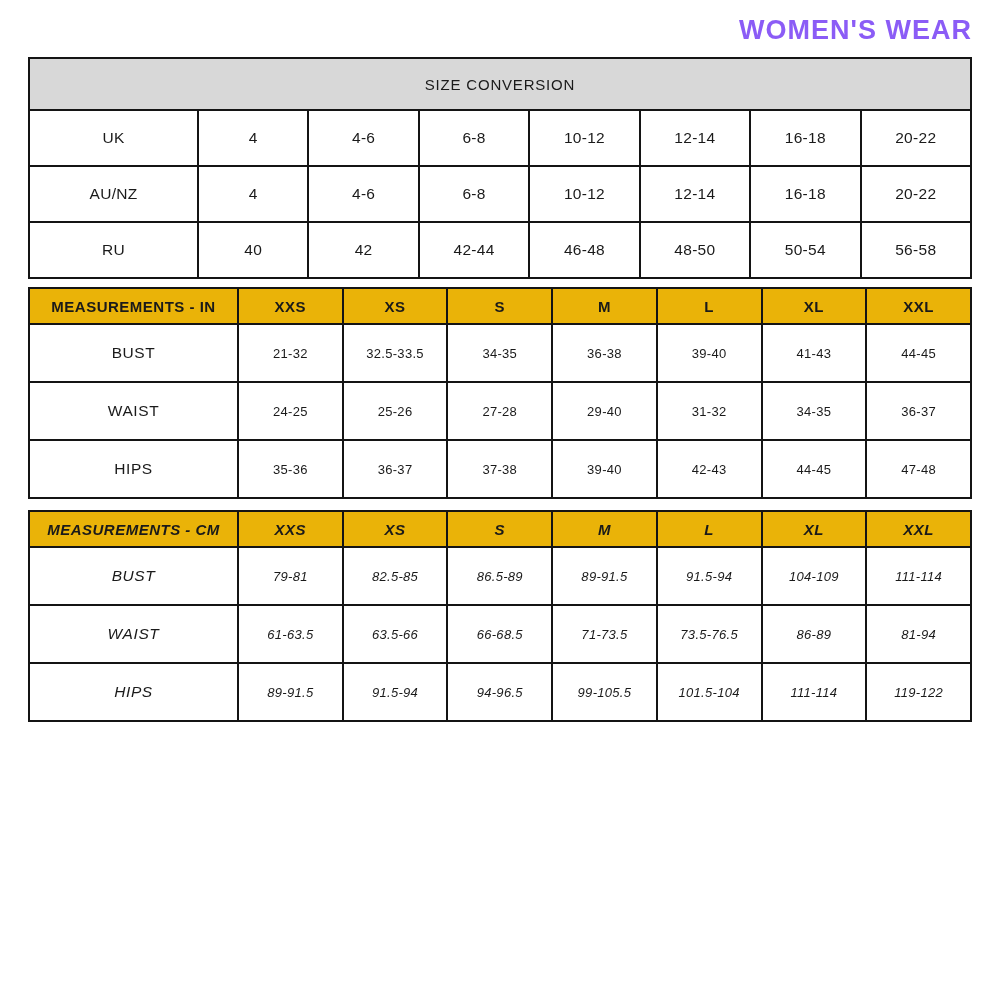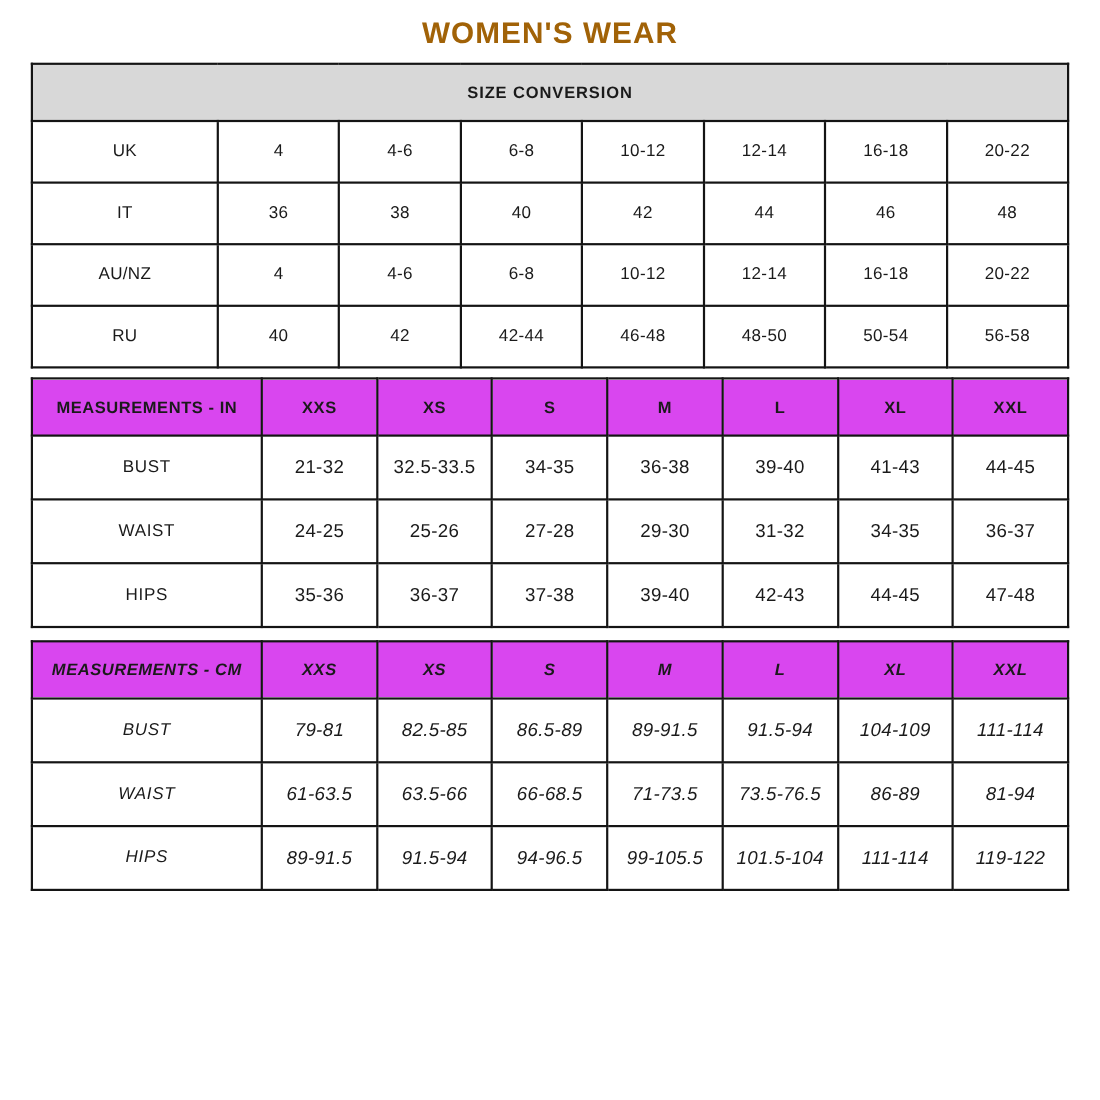--- a/index.html
+++ b/index.html
@@ -9,61 +9,61 @@
     font-family: "Liberation Sans", "DejaVu Sans", sans-serif;
     color: #1a1a1a;
   }
   .page {
     width: 1000px;
     height: 1000px;
     padding: 11px 28px 14px 28px;
     background: #ffffff;
   }
   .page-title {
-    text-align: center;
+    text-align: right;
     font-size: 27px;
     font-weight: 700;
     letter-spacing: 1px;
     line-height: 38px;
     margin-bottom: 8px;
-    color: #a16207;
+    color: #8b5cf6;
   }
   table {
     width: 944px;
     border-collapse: collapse;
     table-layout: fixed;
   }
   td, th {
     border: 2px solid #141414;
     text-align: center;
     vertical-align: middle;
     overflow: hidden;
     white-space: nowrap;
   }
   
   .t1 .ghead {
     background: #d8d8d8;
     height: 52px;
     font-size: 15px;
-    font-weight: 700;
+    font-weight: 400;
     letter-spacing: 0.8px;
   }
   .t1 td { height: 56px; font-size: 15.5px; font-weight: 400; letter-spacing: 0.3px; }
   .t1 col.c-label { width: 169px; }
   
   .t2 { margin-top: 8px; }
   .t3 { margin-top: 11px; font-style: italic; }
   .t2 th, .t3 th {
-    background: #d946ef;
-    height: 52px;
+    background: #eab308;
+    height: 36px;
     font-size: 15px;
     font-weight: 700;
     letter-spacing: 0.5px;
   }
-  .t2 td, .t3 td { height: 58px; font-size: 17px; font-weight: 400; letter-spacing: 0.3px; }
+  .t2 td, .t3 td { height: 58px; font-size: 13px; font-weight: 400; letter-spacing: 0.3px; }
   .t2 td.rowlabel, .t3 td.rowlabel { font-size: 15.5px; letter-spacing: 0.6px; border-radius: 14px; }
   .t2 col.c-label, .t3 col.c-label { width: 209px; }
 </style>
 </head>
 <body>
 
 <div class="page">
 
   <div class="page-title">WOMEN'S WEAR</div>
 
@@ -84,30 +84,20 @@
     </tr>
     <tr>
       <td>UK</td>
       <td>4</td>
       <td>4-6</td>
       <td>6-8</td>
       <td>10-12</td>
       <td>12-14</td>
       <td>16-18</td>
       <td>20-22</td>
-    </tr>
-    <tr>
-      <td>IT</td>
-      <td>36</td>
-      <td>38</td>
-      <td>40</td>
-      <td>42</td>
-      <td>44</td>
-      <td>46</td>
-      <td>48</td>
     </tr>
     <tr>
       <td>AU/NZ</td>
       <td>4</td>
       <td>4-6</td>
       <td>6-8</td>
       <td>10-12</td>
       <td>12-14</td>
       <td>16-18</td>
       <td>20-22</td>
@@ -155,21 +145,21 @@
       <td>36-38</td>
       <td>39-40</td>
       <td>41-43</td>
       <td>44-45</td>
     </tr>
     <tr>
       <td class="rowlabel">WAIST</td>
       <td>24-25</td>
       <td>25-26</td>
       <td>27-28</td>
-      <td>29-30</td>
+      <td>29-40</td>
       <td>31-32</td>
       <td>34-35</td>
       <td>36-37</td>
     </tr>
     <tr>
       <td class="rowlabel">HIPS</td>
       <td>35-36</td>
       <td>36-37</td>
       <td>37-38</td>
       <td>39-40</td>

